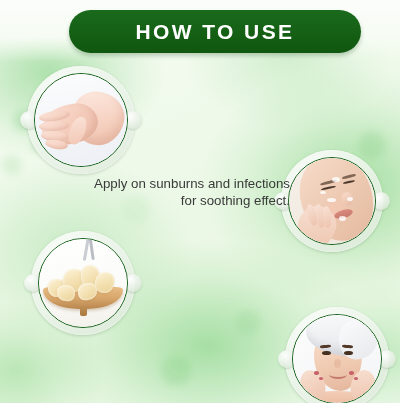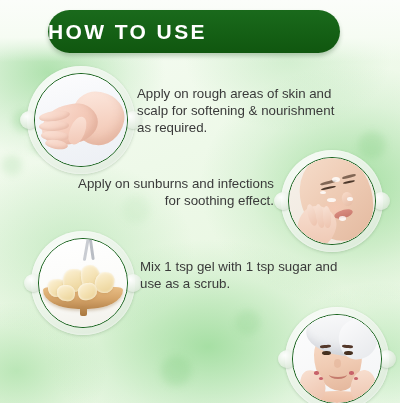--- a/index.html
+++ b/index.html
@@ -54,29 +54,30 @@
   }
   .bg-top-wash {
     position: absolute;
     left: 0; right: 0; top: 0; height: 62px;
     background: linear-gradient(180deg, #fbfdfa 0%, #f6fcf3 60%, rgba(246,252,243,0) 100%);
   }
 
   
   .title-pill {
     position: absolute;
-    left: 48px;
+    left: 69px;
     top: 10px;
     width: 292px;
     height: 43px;
     border-radius: 22px;
     background: linear-gradient(180deg, #1a6a1c 0%, #10570f 100%);
     box-shadow: 0 3px 4px rgba(40,90,40,0.28);
     display: flex;
     align-items: center;
+    justify-content: center;
   }
   .title-text {
     color: #ffffff;
     font-size: 21px;
     font-weight: bold;
     letter-spacing: 2.4px;
     white-space: nowrap;
   }
 
   
@@ -412,23 +413,20 @@
         <div class="hand-b"></div>
         <div class="hand-a"></div>
         <div class="fing f1"></div>
         <div class="fing f2"></div>
         <div class="fing f3"></div>
         <div class="fing f4"></div>
         <div class="thumb"></div>
       </div>
     </div>
   </div>
-  <div class="caption left" style="left:137px; top:86px; width:258px;">Apply on rough areas of skin and
-scalp for softening &amp; nourishment
-as required.</div>
 
   <div class="badge" style="left:281px; top:150px; width:102px; height:102px;">
     <div class="rim"></div>
     <div class="nub left"></div>
     <div class="nub right"></div>
     <div class="photo">
       <div class="inner ph-face">
         <div class="head"></div>
         <div class="cheek"></div>
         <div class="brow b1"></div>
@@ -442,21 +440,21 @@
         <div class="fgr g2"></div>
         <div class="fgr g3"></div>
         <div class="cream c1"></div>
         <div class="cream c2"></div>
         <div class="cream c3"></div>
         <div class="cream c4"></div>
         <div class="cream c5"></div>
       </div>
     </div>
   </div>
-  <div class="caption right" style="left:4px; top:176px; width:270px;">Apply on sunburns and infections
+  <div class="caption right" style="left:20px; top:176px; width:270px;">Apply on sunburns and infections
 for soothing effect.</div>
 
   <div class="badge" style="left:31px; top:231px; width:104px; height:104px;">
     <div class="rim"></div>
     <div class="nub left"></div>
     <div class="nub right"></div>
     <div class="photo">
       <div class="inner ph-sugar">
         <div class="tong"></div>
         <div class="tong2"></div>
@@ -464,22 +462,20 @@
         <div class="stem"></div>
         <div class="crys k1"></div>
         <div class="crys k2"></div>
         <div class="crys k3"></div>
         <div class="crys k4"></div>
         <div class="crys k5"></div>
         <div class="crys k6"></div>
       </div>
     </div>
   </div>
-  <div class="caption left" style="left:140px; top:259px; width:256px;">Mix 1 tsp gel with 1 tsp sugar and
-use as a scrub.</div>
 
   <div class="badge" style="left:285px; top:307px; width:104px; height:104px;">
     <div class="rim"></div>
     <div class="nub left"></div>
     <div class="nub right"></div>
     <div class="photo">
       <div class="inner ph-towel">
         <div class="head2"></div>
         <div class="hair"></div>
         <div class="turban"></div>

